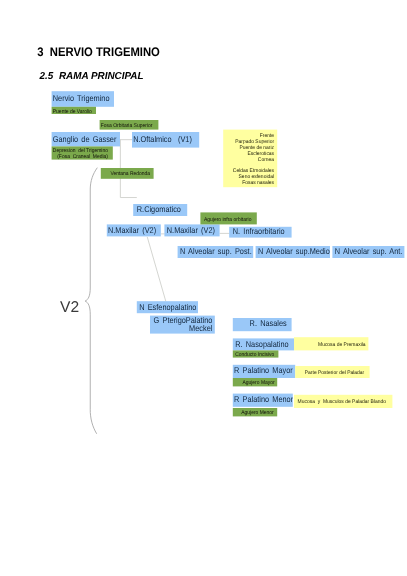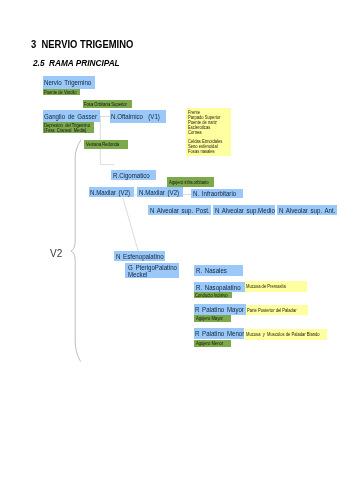--- a/index.html
+++ b/index.html
@@ -1,20 +1,20 @@
 <!DOCTYPE html>
 <html><head>
 <meta charset="utf-8">
 <style>
   html,body{margin:0;padding:0;background:#ffffff;}
   body{width:339px;height:480px;position:relative;font-family:"Liberation Sans",sans-serif;}
-  .page{position:absolute;left:0;top:0;width:339px;height:480px;overflow:hidden;background:#fff;}
+  .page{position:absolute;left:0;top:0;width:339px;height:480px;overflow:hidden;background:#fff;text-align:right;}
   .h1{position:absolute;font-weight:bold;font-size:10.4px;color:#000;transform-origin:left top;transform:scaleX(0.905);white-space:pre;}
   .h2{position:absolute;font-weight:bold;font-style:italic;font-size:8.4px;color:#000;transform-origin:left top;transform:scaleX(0.985);white-space:pre;}
-  .vlabel{position:absolute;font-size:10px;color:#3a3a3a;white-space:pre;}
+  .vlabel{position:absolute;font-size:13px;color:#3a3a3a;white-space:pre;}
   .box{position:absolute;box-sizing:border-box;white-space:pre;overflow:hidden;transform-origin:left top;}
   .blue{background:#9ac8f8;color:#11253b;}
   .green{background:#7ba94c;color:#12120a;}
   .yellow{background:#ffffa0;color:#24240d;}
   .bt{font-size:7px;line-height:1.1;}
   .bt .t{display:inline-block;transform-origin:left top;transform:scaleX(0.875);word-spacing:1.1px;white-space:pre;}
   .gt{font-size:4.6px;line-height:1.2;}
   .gt .t{display:inline-block;transform-origin:left top;transform:scaleX(0.90);white-space:pre;}
   .yt{font-size:4.45px;line-height:1.2;}
   .yt .t{display:inline-block;transform-origin:left top;transform:scaleX(0.93);white-space:pre;}

